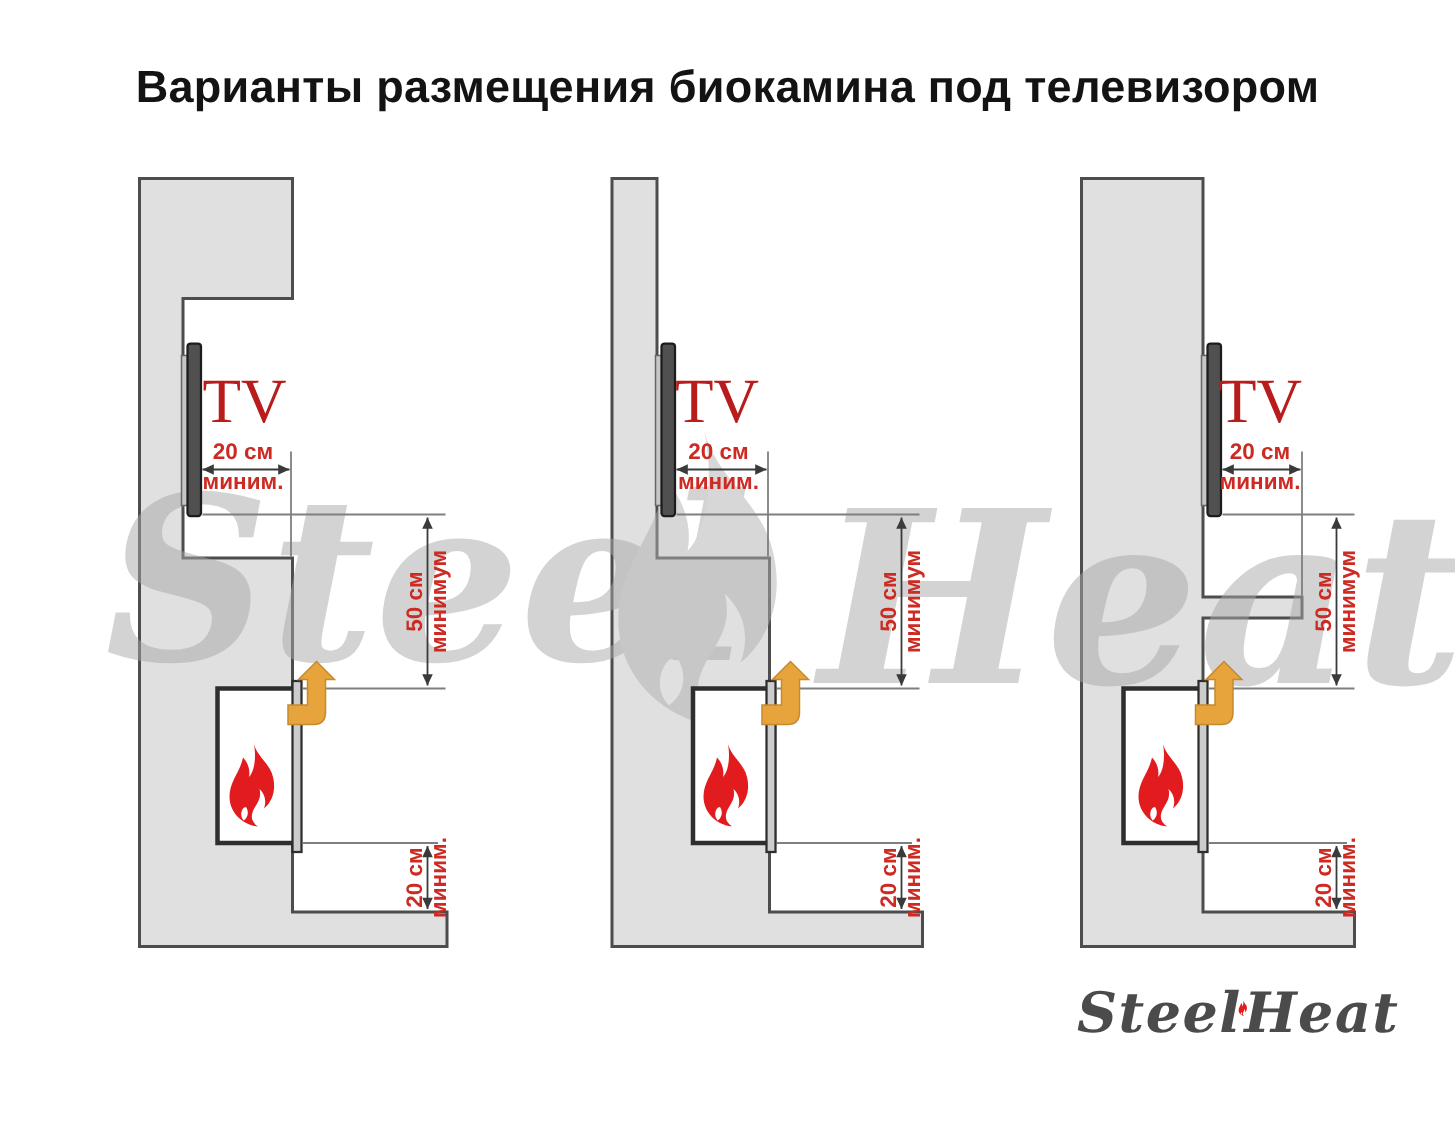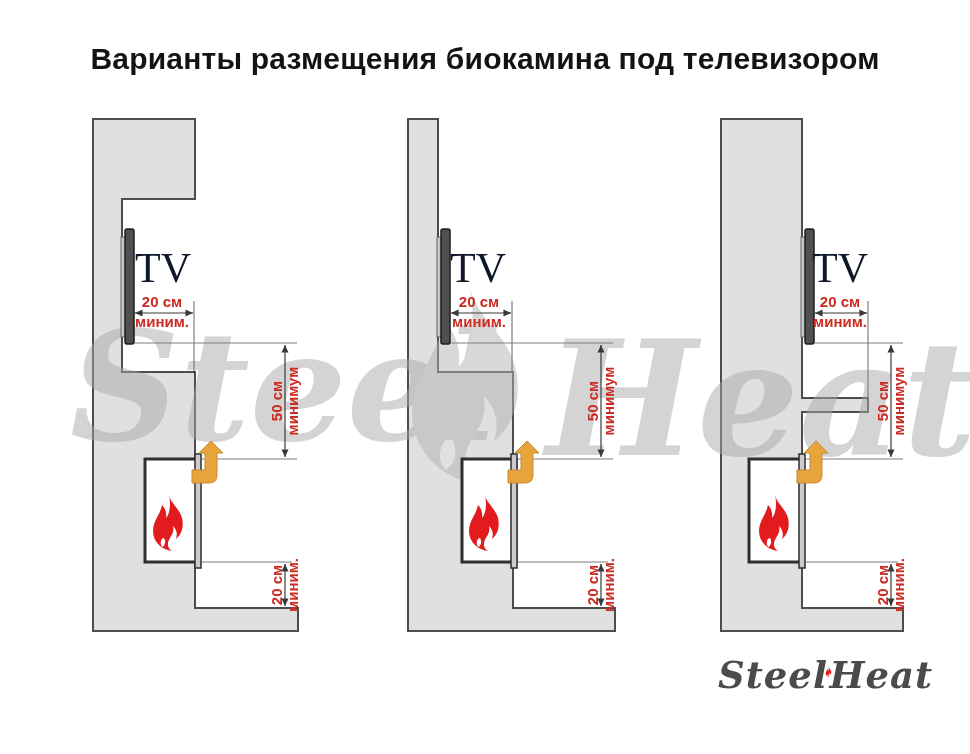--- a/index.html
+++ b/index.html
@@ -2,21 +2,21 @@
 <html><head>
 <meta charset="utf-8">
 <style>
   html,body{margin:0;padding:0;background:#fff;}
   .canvas{position:relative;width:970px;height:754px;background:#fff;overflow:hidden;
           font-family:"Liberation Sans",sans-serif;}
   .page-title{position:absolute;left:0;top:42px;width:970px;text-align:center;
           font-size:30px;font-weight:700;color:#131313;letter-spacing:.2px;}
   svg.scene{position:absolute;left:0;top:0;}
   .tv-label{position:absolute;top:244px;width:60px;text-align:center;
-          font-family:"Liberation Serif",serif;font-size:42px;color:#0f172a;}
+          font-family:"Liberation Serif",serif;font-size:42px;color:#b91c1c;}
   .red{color:#cc2a22;font-weight:700;font-size:15px;}
   .hdim-val{position:absolute;top:294px;width:70px;text-align:center;line-height:16px;}
   .hdim-qual{position:absolute;top:314px;width:70px;text-align:center;line-height:16px;}
   .vdim{position:absolute;width:130px;height:34px;display:flex;flex-direction:column;
         justify-content:center;align-items:center;line-height:16px;
         transform:rotate(-90deg);}
   .logo{position:absolute;left:718px;top:648px;width:215px;height:54px;display:flex;
         align-items:center;justify-content:flex-end;}
   .logo-word{font-family:"DejaVu Serif",serif;font-style:italic;font-weight:700;
         font-size:37px;color:#4b4b4b;letter-spacing:1px;}

